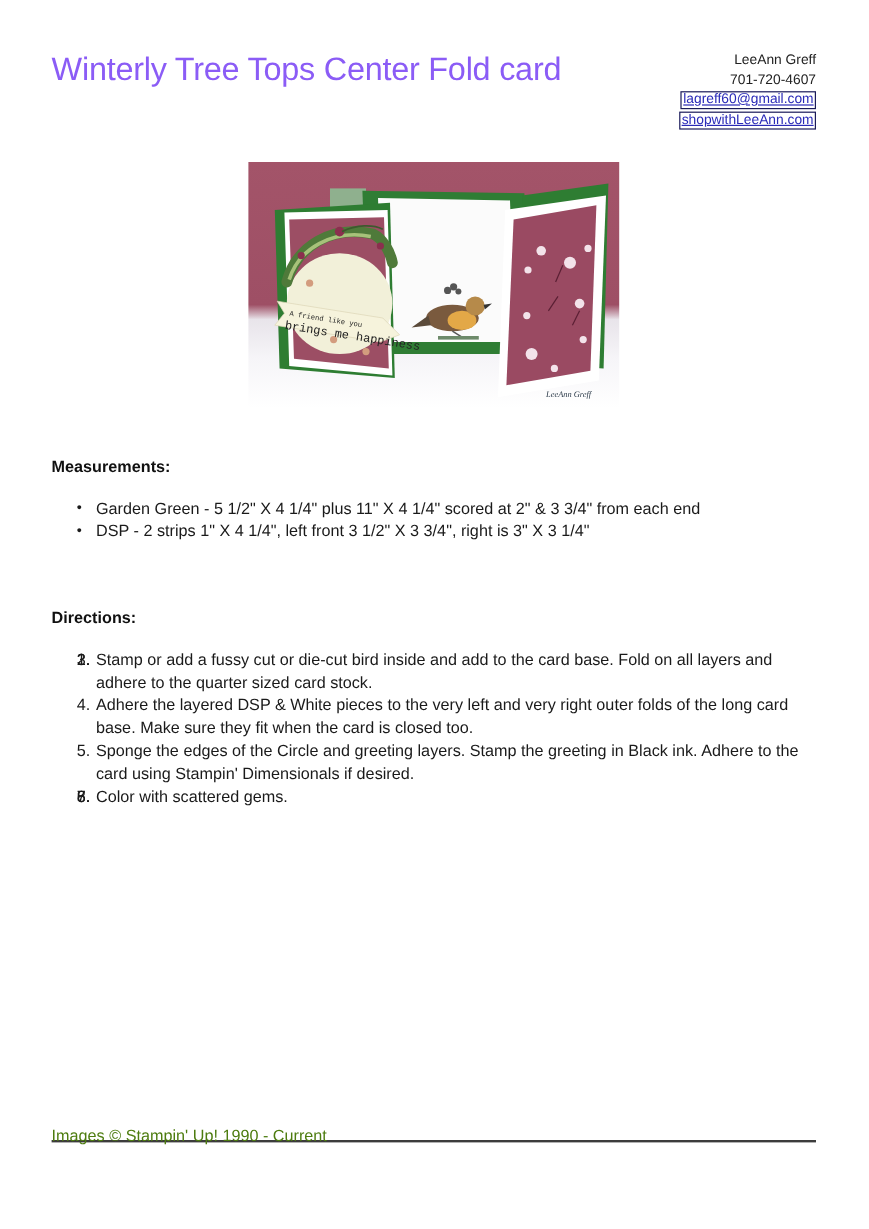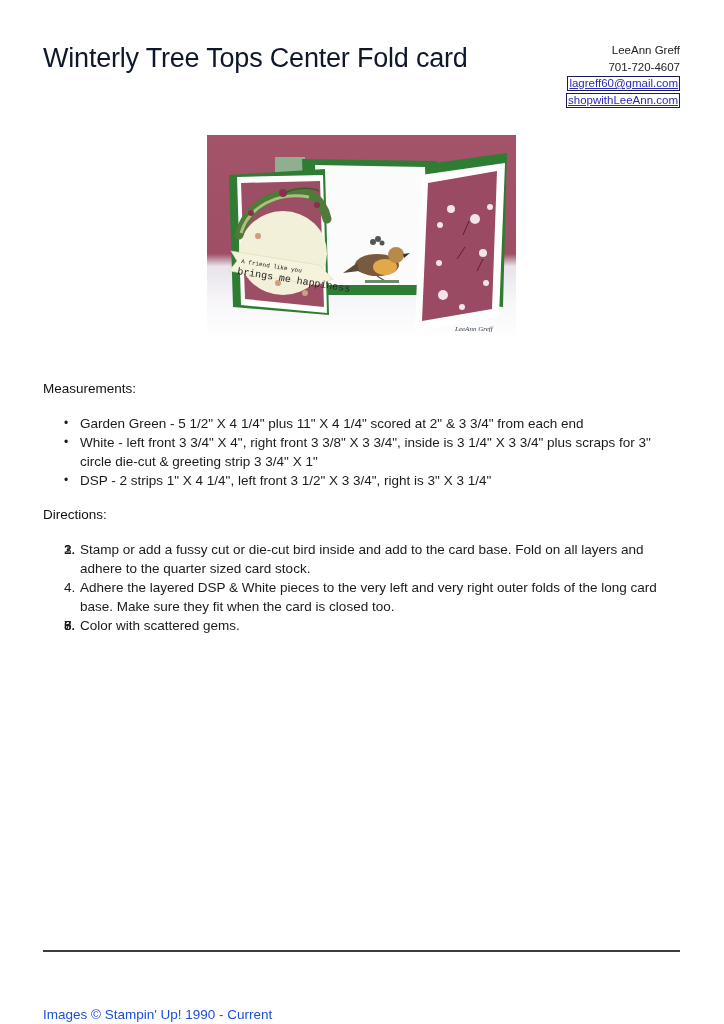--- a/index.html
+++ b/index.html
@@ -1,35 +1,35 @@
 <!DOCTYPE html>
 <html><head>
 <meta charset="utf-8">
 <style>
   html, body { margin: 0; padding: 0; background: #ffffff; }
   body { width: 724px; height: 1024px; position: relative; overflow: hidden;
          font-family: "Liberation Sans", sans-serif; color: #1a1a1a; }
   .title { position: absolute; left: 43px; top: 41px; font-size: 27px; font-weight: normal;
-           letter-spacing: -0.2px; margin: 0; color: #0f172a; line-height: 34px; }
+           letter-spacing: -0.2px; margin: 0; color: #8b5cf6; line-height: 34px; }
   .contact { position: absolute; right: 44px; top: 42px; text-align: right; font-size: 11.5px; line-height: 16.5px; color: #222; }
   .contact .line { display: block; }
   .contact a { display: inline-block; color: #2a2ab8; text-decoration: underline; border: 1.5px solid #1a1a5a;
                padding: 0 1px; line-height: 13px; margin-top: 1px; text-align: right; }
   .photo { position: absolute; left: 207px; top: 135px; width: 309px; height: 205px; overflow: hidden;
            background: linear-gradient(#a35469 0%, #9e4f65 58%, #e8e4ea 64%, #f6f5f8 80%, #ffffff 100%); }
   .photo svg { display: block; }
-  .section-heading { position: absolute; left: 43px; font-size: 13.5px; font-weight: normal; margin: 0; color: #111; }
+  .section-heading { position: absolute; left: 43px; font-size: 13.5px; font-weight: bold; margin: 0; color: #111; }
   ul.bullets { position: absolute; left: 64px; top: 414px; margin: 0; padding: 0; list-style: none; width: 620px; }
   ul.bullets li { position: relative; padding-left: 16px; font-size: 13.5px; line-height: 19px; color: #1a1a1a; }
   ul.bullets li::before { content: "\2022"; position: absolute; left: 0; top: 0; font-size: 12px; }
   ol.steps { position: absolute; left: 64px; top: 540px; margin: 0; padding: 0; list-style: none; width: 620px; }
   ol.steps li { position: relative; padding-left: 16px; font-size: 13.5px; line-height: 19px; color: #1a1a1a; }
   ol.steps li .num { position: absolute; left: 0; top: 0; }
   .rule { position: absolute; left: 43px; top: 950px; width: 637px; height: 2px; background: #3c3c3c; }
-  .footer { position: absolute; left: 43px; top: 1007px; font-size: 13.5px; color: #1d4ed8; }
+  .footer { position: absolute; left: 43px; top: 939px; font-size: 13.5px; color: #4d7c0f; }
 </style>
 </head>
 <body>
 
 <h1 class="title">Winterly Tree Tops Center Fold card</h1>
 
 <div class="contact">
   <span class="line">LeeAnn  Greff</span>
   <span class="line">701-720-4607</span>
   <span class="line"><a>lagreff60@gmail.com</a></span>
@@ -108,31 +108,30 @@
     </g>
 
     <text x="248" y="196" font-family="Liberation Serif, serif" font-style="italic" font-size="7" fill="#2c3b4a">LeeAnn Greff</text>
   </svg>
 </div>
 
 <h2 class="section-heading" style="top:381px;">Measurements:</h2>
 
 <ul class="bullets">
   <li>Garden Green - 5 1/2" X 4 1/4" plus 11" X 4 1/4" scored at 2" &amp; 3 3/4" from each end</li>
-  <li>White - left front 3 3/4" X 4", right front 3 3/8" X 3 3/4", inside is 3 1/4" X 3 3/4" plus scraps for 3" circle die-cut &amp; greeting strip 3 3/4" X 1"</li>
   <li>DSP - 2 strips 1" X 4 1/4", left front 3 1/2" X 3 3/4", right is 3" X 3 1/4"</li>
 </ul>
 
 <h2 class="section-heading" style="top:507px;">Directions:</h2>
 
 <ol class="steps">
   <li><span class="num">1.</span></li>
   <li><span class="num">2.</span></li>
   <li><span class="num">3.</span><span>Stamp or add a fussy cut or die-cut bird inside and add to the card base.  Fold on all layers and adhere to the quarter sized card stock.</span></li>
   <li><span class="num">4.</span><span>Adhere the layered DSP &amp; White pieces to the very left and very right outer folds of the long card base. Make sure they fit when the card is closed too.</span></li>
-  <li><span class="num">5.</span></li>
+  <li><span class="num">5.</span><span>Sponge the edges of the Circle and greeting layers. Stamp the greeting in Black ink. Adhere to the card using Stampin' Dimensionals if desired.</span></li>
   <li><span class="num">6.</span></li>
   <li><span class="num">7.</span></li>
   <li><span class="num">8.</span><span>Color with scattered gems.</span></li>
 </ol>
 
 <div class="rule"></div>
 <div class="footer">Images © Stampin' Up! 1990 - Current</div>
 
 </body></html>

